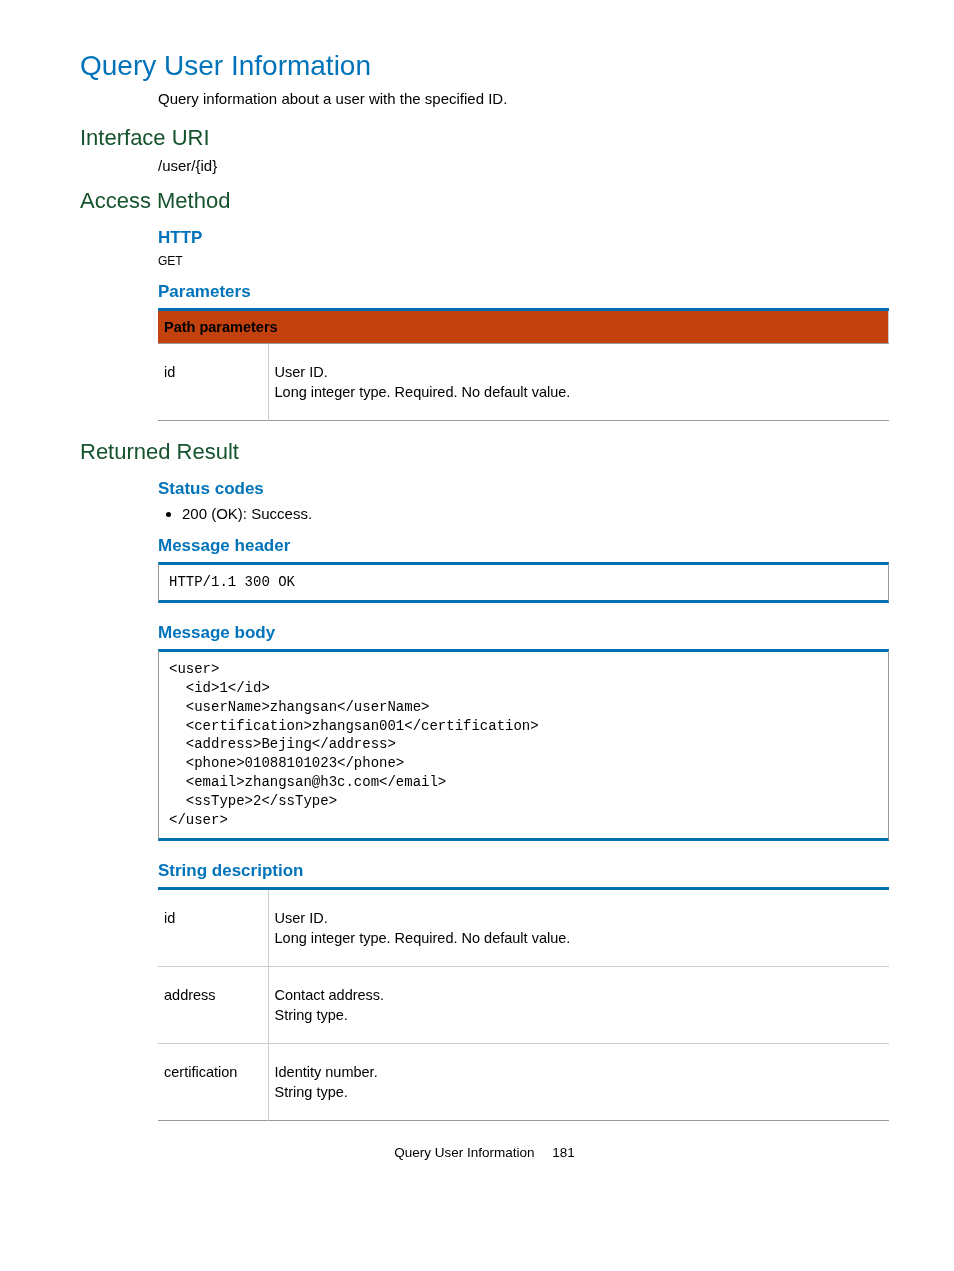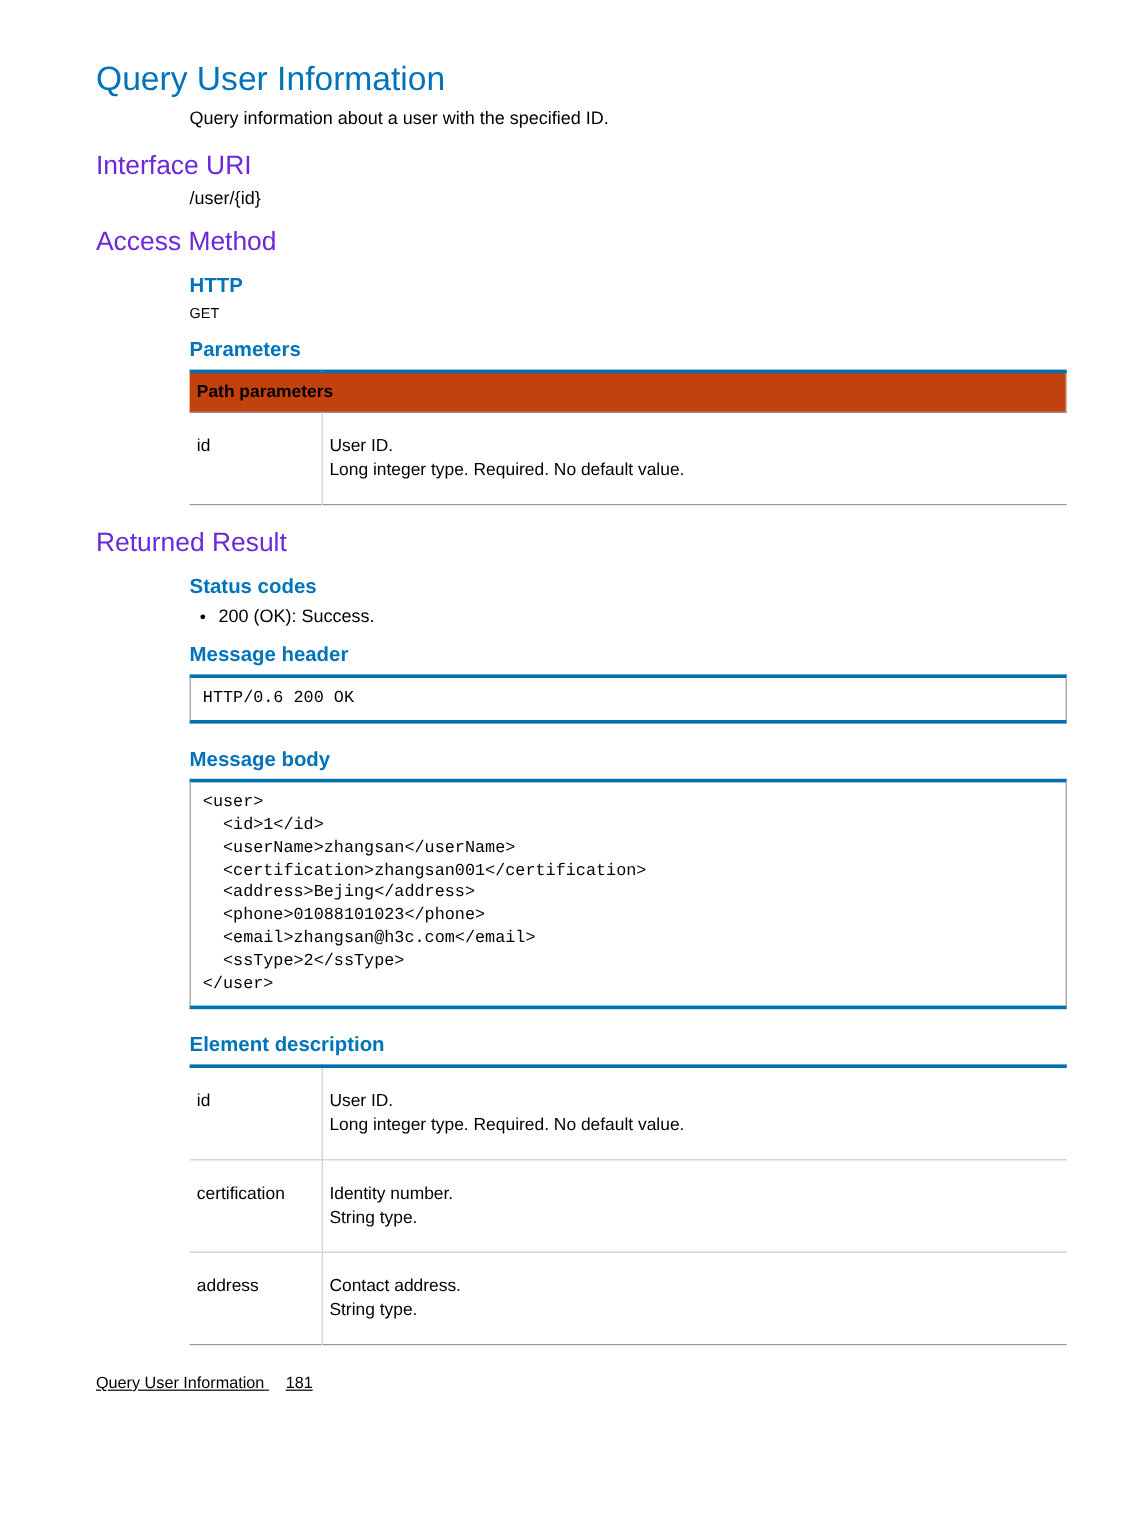--- a/index.html
+++ b/index.html
@@ -18,21 +18,21 @@
     color: #0073ba;
     margin: 0 0 8px 0;
   }
   .desc {
     margin: 0 0 18px 78px;
     font-size: 15px;
   }
   h2 {
     font-size: 22px;
     font-weight: 400;
-    color: #6d28d9;
+    color: #14532d;
     margin: 14px 0 6px 0;
   }
   .uri {
     margin: 0 0 14px 78px;
     font-size: 15px;
   }
   h3 {
     font-size: 17px;
     font-weight: 700;
     color: #0073ba;
@@ -83,24 +83,23 @@
     border-left: 1px solid #999;
     border-right: 1px solid #999;
     padding: 8px 10px;
     font-family: "Courier New", monospace;
     font-size: 14px;
     white-space: pre;
     margin-bottom: 20px;
     line-height: 1.35;
   }
   .footer {
-    text-align: left;
+    text-align: center;
     font-size: 13.5px;
     margin-top: 24px;
-    text-decoration: underline;
   }
   .footer .page { margin-left: 14px; }
 </style>
 </head>
 <body>
 
 <h1>Query User Information</h1>
 <p class="desc">Query information about a user with the specified ID.</p>
 
 <h2>Interface URI</h2>
@@ -127,55 +126,55 @@
   </table>
 
 <h2>Returned Result</h2>
 
 <h3>Status codes</h3>
 <ul class="bullet">
   <li>200 (OK): Success.</li>
 </ul>
 
 <h3>Message header</h3>
-<div class="codeblock">HTTP/0.6 200 OK</div>
+<div class="codeblock">HTTP/1.1 300 OK</div>
 
 <h3>Message body</h3>
 <div class="codeblock">&lt;user&gt;
   &lt;id&gt;1&lt;/id&gt;
   &lt;userName&gt;zhangsan&lt;/userName&gt;
   &lt;certification&gt;zhangsan001&lt;/certification&gt;
   &lt;address&gt;Bejing&lt;/address&gt;
   &lt;phone&gt;01088101023&lt;/phone&gt;
   &lt;email&gt;zhangsan@h3c.com&lt;/email&gt;
   &lt;ssType&gt;2&lt;/ssType&gt;
 &lt;/user&gt;</div>
 
-<h3>Element description</h3>
+<h3>String description</h3>
 
 <table>
   <tbody>
   <tr>
     <td>id</td>
     <td class="multiline">
       <div>User ID.</div>
       <div>Long integer type. Required. No default value.</div>
     </td>
   </tr>
   <tr>
-    <td>certification</td>
+    <td>address</td>
     <td class="multiline">
-      <div>Identity number.</div>
+      <div>Contact address.</div>
       <div>String type.</div>
     </td>
   </tr>
   <tr>
-    <td>address</td>
+    <td>certification</td>
     <td class="multiline">
-      <div>Contact address.</div>
+      <div>Identity number.</div>
       <div>String type.</div>
     </td>
   </tr>
 </tbody>
   </table>
 
 <div class="footer">
   <span>Query User Information</span>
   <span class="page">181</span>
 </div>

